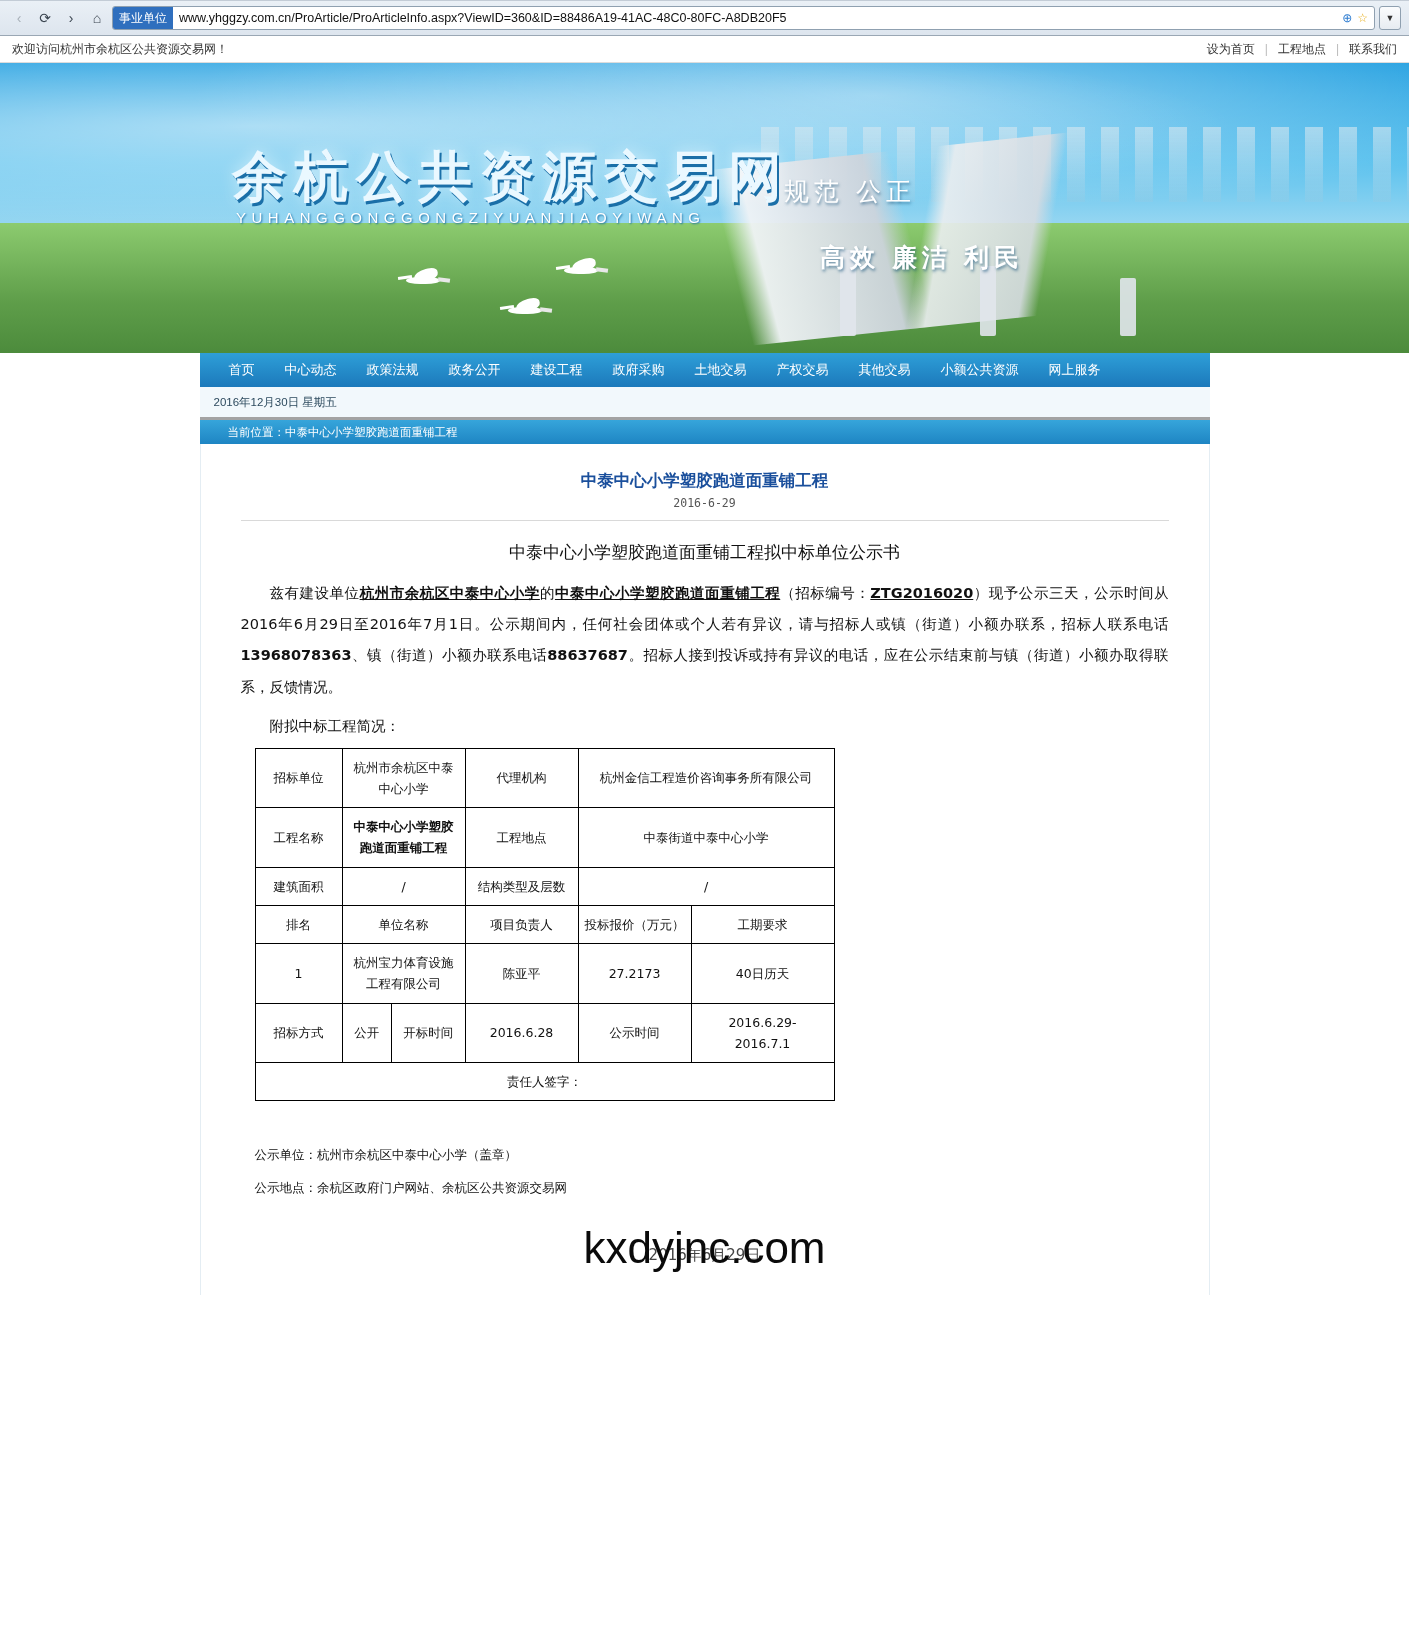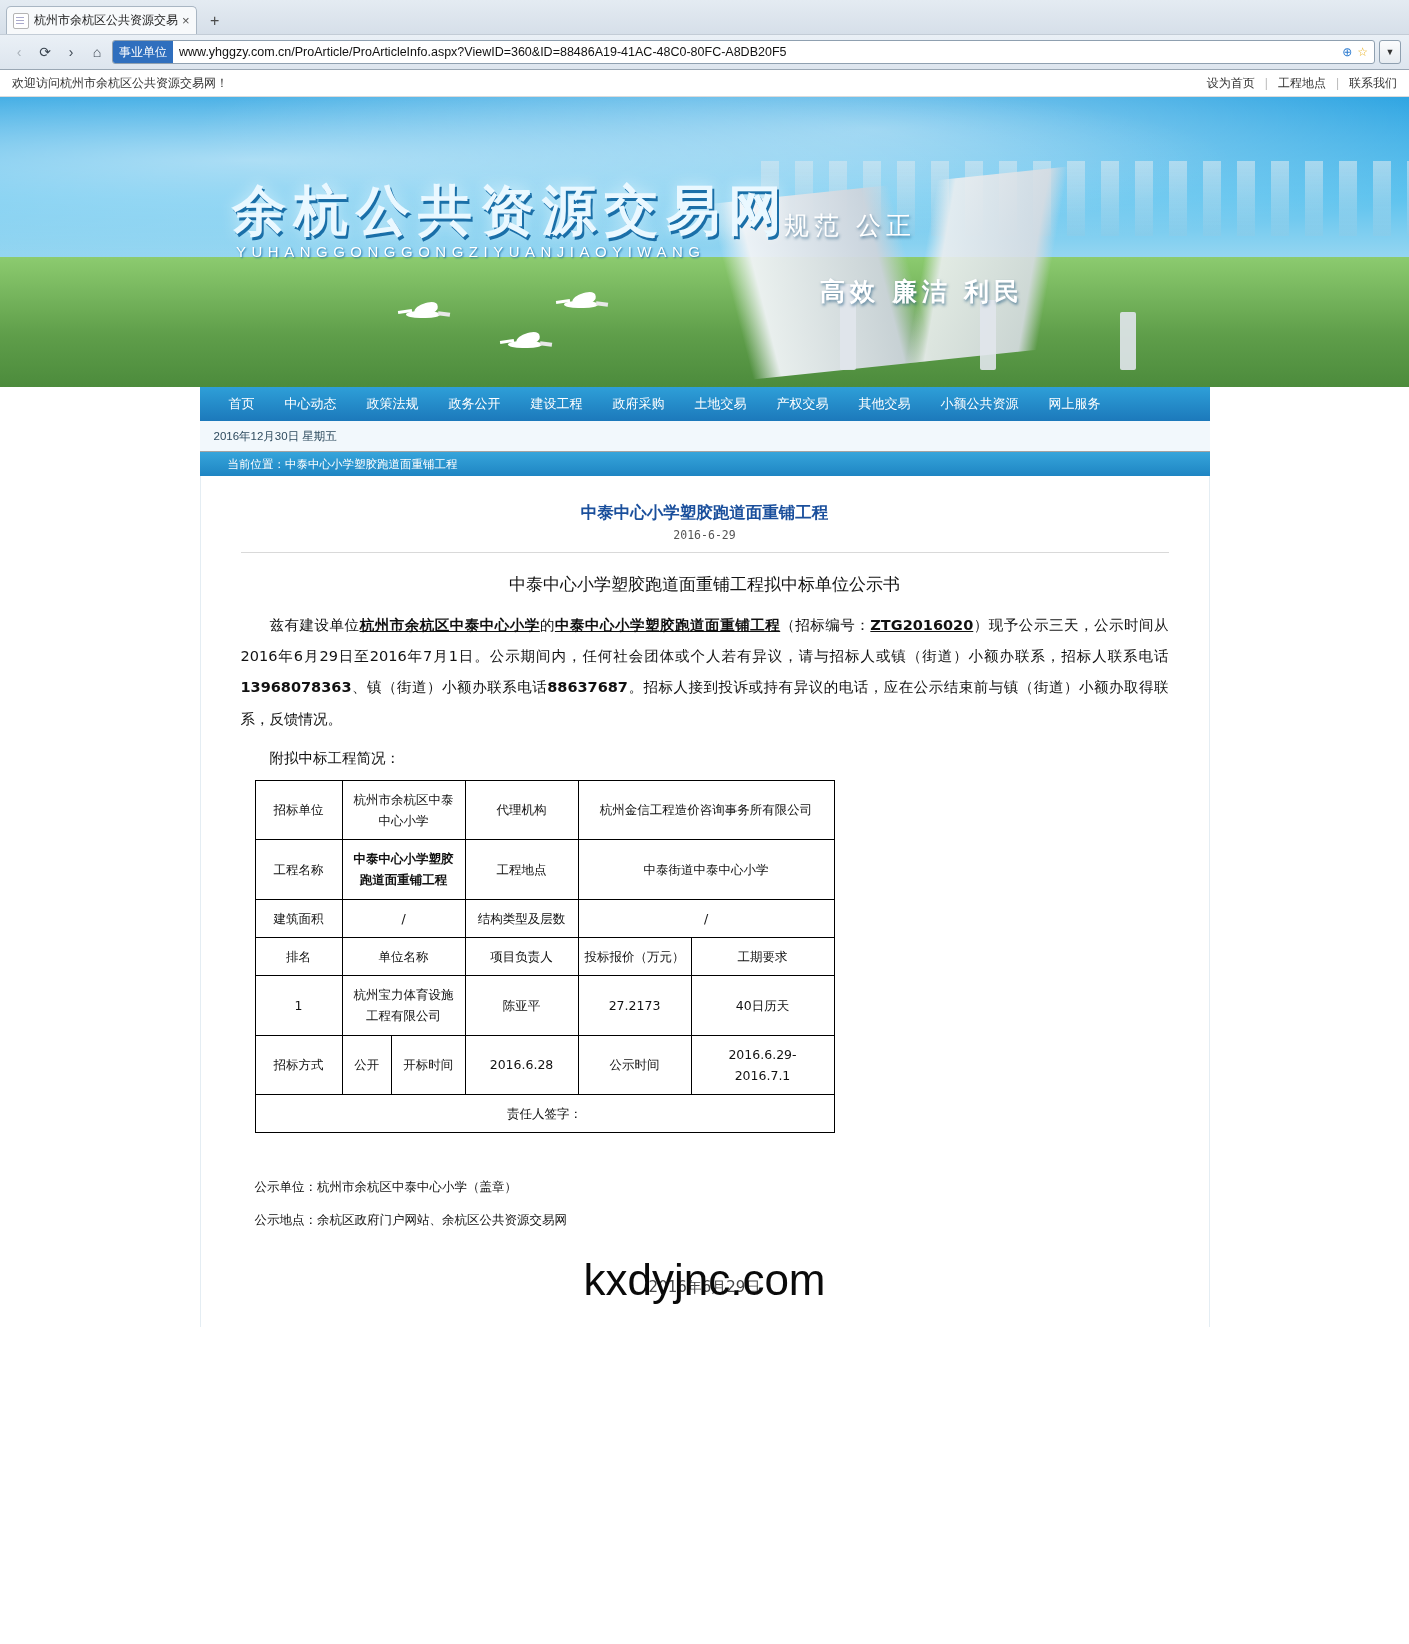--- a/index.html
+++ b/index.html
@@ -301,21 +301,21 @@
     font-size: 13px;
     padding: 0 15px;
     line-height: 34px;
     white-space: nowrap;
     cursor: pointer;
   }
 
   .datebar {
     height: 30px;
     background: #f2f8fc;
-    border-bottom: 1px solid #a3a3a3;
+    border-bottom: 3px solid #a3a3a3;
     display: flex;
     align-items: center;
     padding-left: 14px;
     font-size: 11.5px;
     color: #2d4a5e;
   }
 
   .crumbbar {
     height: 24px;
     background: linear-gradient(to bottom, #36a5db 0%, #1e85c3 100%);
@@ -422,28 +422,20 @@
     color: #0a0a0a;
     font-family: "Liberation Sans", sans-serif;
     letter-spacing: 0px;
     pointer-events: none;
   }
 </style>
 </head>
 <body>
 
 <div class="browser">
-  <div class="tabstrip">
-    <div class="tab">
-      <span class="fav"></span>
-      <span class="tlabel">杭州市余杭区公共资源交易</span>
-      <span class="tclose">×</span>
-    </div>
-    <div class="newtab">+</div>
-  </div>
   <div class="navbar">
     <div class="navbtn disabled">‹</div>
     <div class="navbtn">⟳</div>
     <div class="navbtn">›</div>
     <div class="navbtn">⌂</div>
     <div class="urlbar">
       <span class="url-badge">事业单位</span>
       <span class="url-text">www.yhggzy.com.cn/ProArticle/ProArticleInfo.aspx?ViewID=360&amp;ID=88486A19-41AC-48C0-80FC-A8DB20F5</span>
       <span class="url-icons">
         <span class="globe">⊕</span>

